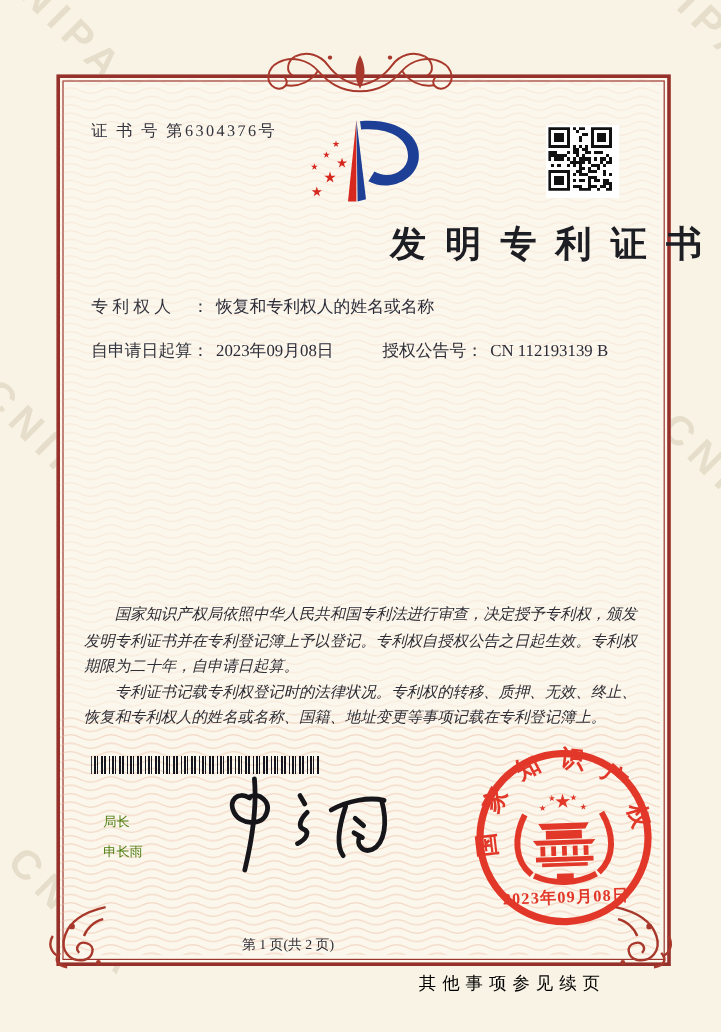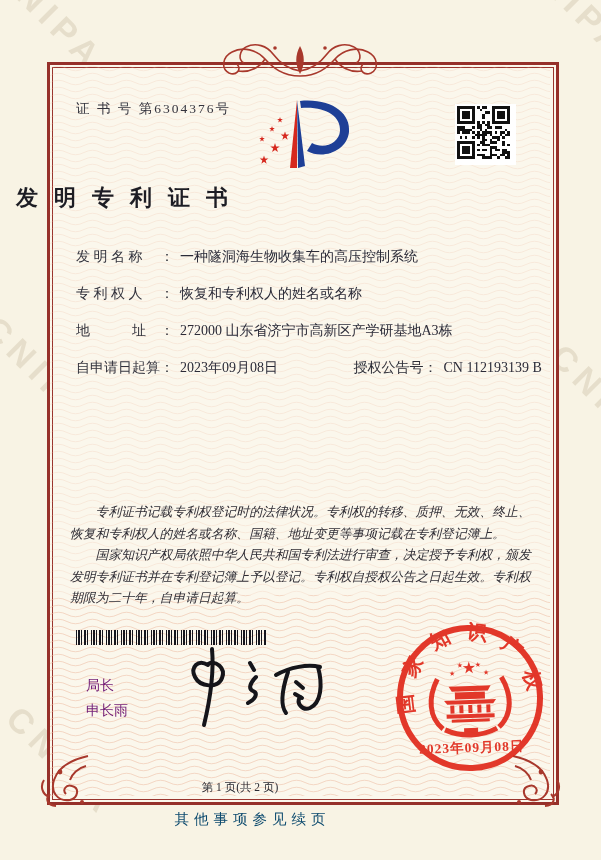--- a/index.html
+++ b/index.html
@@ -28,51 +28,51 @@
   .ornament-top{position:absolute;left:215px;top:40px;width:170px;height:42px;}
   .corner-fl{position:absolute;width:52px;height:56px;}
   .corner-fl.bl{left:40px;top:752px;}
   .corner-fl.br{right:40px;top:752px;transform:scaleX(-1);}
   
   .cert-no{position:absolute;left:76px;top:100px;font-size:13.5px;letter-spacing:2px;color:#33333d;text-align:right;}
   .logo{position:absolute;left:251px;top:96px;width:106px;height:77px;}
   .qr{position:absolute;left:455px;top:104px;width:57px;height:57px;background:#fff;padding:2px;}
   .qr svg{display:block;width:53px;height:53px;}
   .title{
-    position:absolute;left:0;top:183px;width:601px;text-align:left;
-    font-size:22px;font-weight:bold;letter-spacing:16px;color:#1d1d24;text-indent:16px;
+    position:absolute;left:0;top:183px;width:601px;text-align:right;
+    font-size:30px;font-weight:bold;letter-spacing:16px;color:#1d1d24;text-indent:16px;
   }
   .fields{position:absolute;left:76px;top:247px;width:462px;font-size:14px;}
   .frow{height:37px;line-height:20px;white-space:nowrap;}
   .flabel{display:inline-block;width:84px;color:#33333d;}
   .fcolon{margin-right:6px;color:#33333d;}
   .fvalue{color:#2b2b38;}
   .grant-row{height:30px;}
-  .grant-row .pair2{margin-left:72px;}
+  .grant-row .pair2{margin-left:37px;}
   .paras{
     position:absolute;left:70px;top:502px;width:466px;
     font-size:12.8px;line-height:21.5px;font-style:italic;color:#2e2c34;
   }
   .paras p{margin:0;text-indent:2em;}
   .barcode{
     position:absolute;left:76px;top:630px;width:190px;height:15px;
     background:repeating-linear-gradient(90deg,
       #15151d 0 1px,transparent 1px 2px,
       #15151d 2px 4px,transparent 4px 5px,
       #15151d 5px 6px,transparent 6px 8px,
       #15151d 8px 10px,transparent 10px 11px,
       #15151d 11px 12px,transparent 12px 15px);
   }
-  .signer{position:absolute;left:86px;top:673px;font-size:14px;color:#701a75;line-height:25px;}
+  .signer{position:absolute;left:86px;top:673px;font-size:11px;color:#4d7c0f;line-height:25px;}
   .sig{position:absolute;left:168px;top:645px;width:175px;height:95px;}
   .seal{position:absolute;left:394px;top:622px;width:152px;height:152px;transform:rotate(-2deg);}
   .page-no{position:absolute;left:0;top:780px;width:480px;text-align:center;font-size:11.5px;color:#2b2b33;}
   .footer-note{
-    position:absolute;left:0;top:810px;width:505px;text-align:center;
-    font-size:14.5px;letter-spacing:5px;color:#0c4a6e;
+    position:absolute;left:0;top:810px;width:505px;text-align:right;
+    font-size:14.5px;letter-spacing:5px;color:#000000;
   }
 </style>
 </head>
 <body>
 
 <div class="page">
 
   <div class="wm" style="left:-20px;top:-4px">CNIPA</div>
   <div class="wm" style="left:505px;top:-16px">CNIPA</div>
   <div class="wm" style="left:408px;top:240px">CNIPA</div>
@@ -281,37 +281,31 @@
         <rect x="16" y="20" width="1" height="1" fill="#111"></rect>
         <rect x="19" y="20" width="1" height="1" fill="#111"></rect>
         <rect x="20" y="20" width="1" height="1" fill="#111"></rect>
       </svg>
   </div>
 
   <div class="title">发明专利证书</div>
 
   <div class="fields">
     <div class="frow">
-      <span class="flabel">发 明 名 称</span><span class="fcolon">：</span><span class="fvalue">一种隧洞海生物收集车的高压控制系统</span>
-    </div>
-    <div class="frow">
       <span class="flabel">专 利 权 人</span><span class="fcolon">：</span><span class="fvalue">恢复和专利权人的姓名或名称</span>
-    </div>
-    <div class="frow">
-      <span class="flabel">地　　　址</span><span class="fcolon">：</span><span class="fvalue">272000 山东省济宁市高新区产学研基地A3栋</span>
     </div>
     <div class="frow grant-row">
       <span><span class="flabel">自申请日起算</span><span class="fcolon">：</span><span class="fvalue">2023年09月08日</span></span>
       <span class="pair2"><span>授权公告号</span><span class="fcolon">：</span><span class="fvalue">CN 112193139 B</span></span>
     </div>
   </div>
 
   <div class="paras">
+    <p>国家知识产权局依照中华人民共和国专利法进行审查，决定授予专利权，颁发发明专利证书并在专利登记簿上予以登记。专利权自授权公告之日起生效。专利权期限为二十年，自申请日起算。</p>
     <p>专利证书记载专利权登记时的法律状况。专利权的转移、质押、无效、终止、恢复和专利权人的姓名或名称、国籍、地址变更等事项记载在专利登记簿上。</p>
-    <p>国家知识产权局依照中华人民共和国专利法进行审查，决定授予专利权，颁发发明专利证书并在专利登记簿上予以登记。专利权自授权公告之日起生效。专利权期限为二十年，自申请日起算。</p>
   </div>
 
   <div class="barcode"></div>
 
   <div class="signer">
     <div>局长</div>
     <div>申长雨</div>
   </div>
 
   <svg class="sig" viewBox="0 0 175 95">

